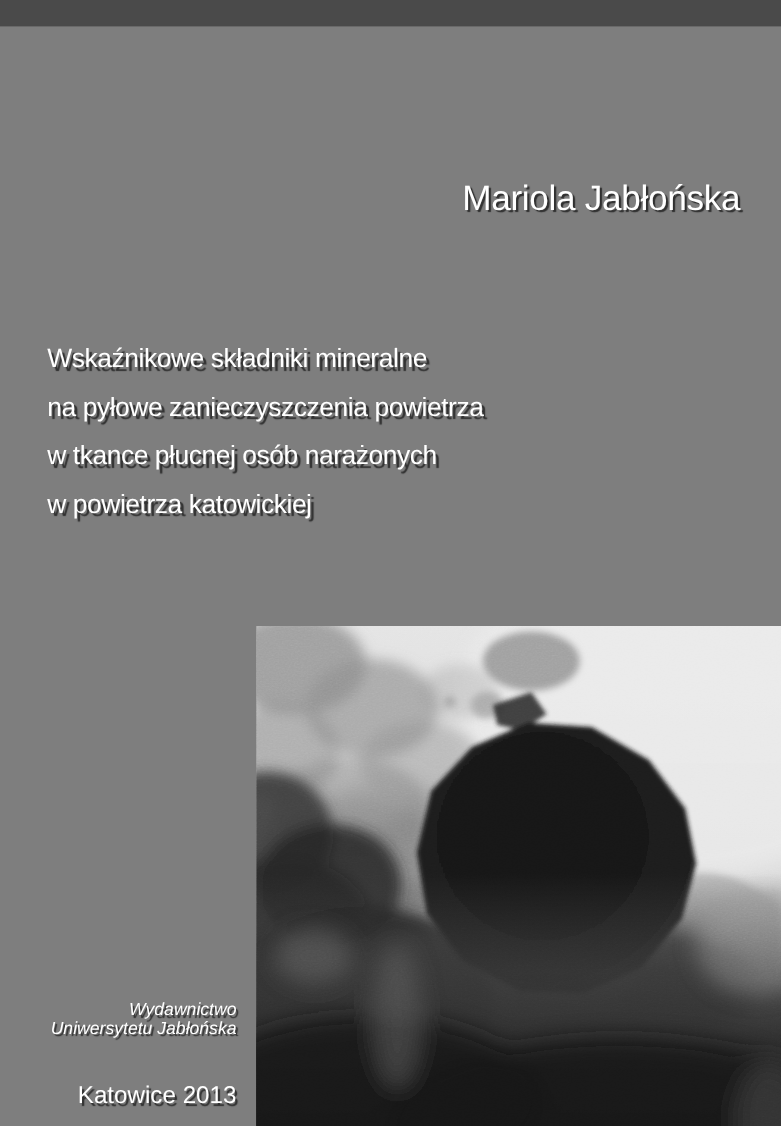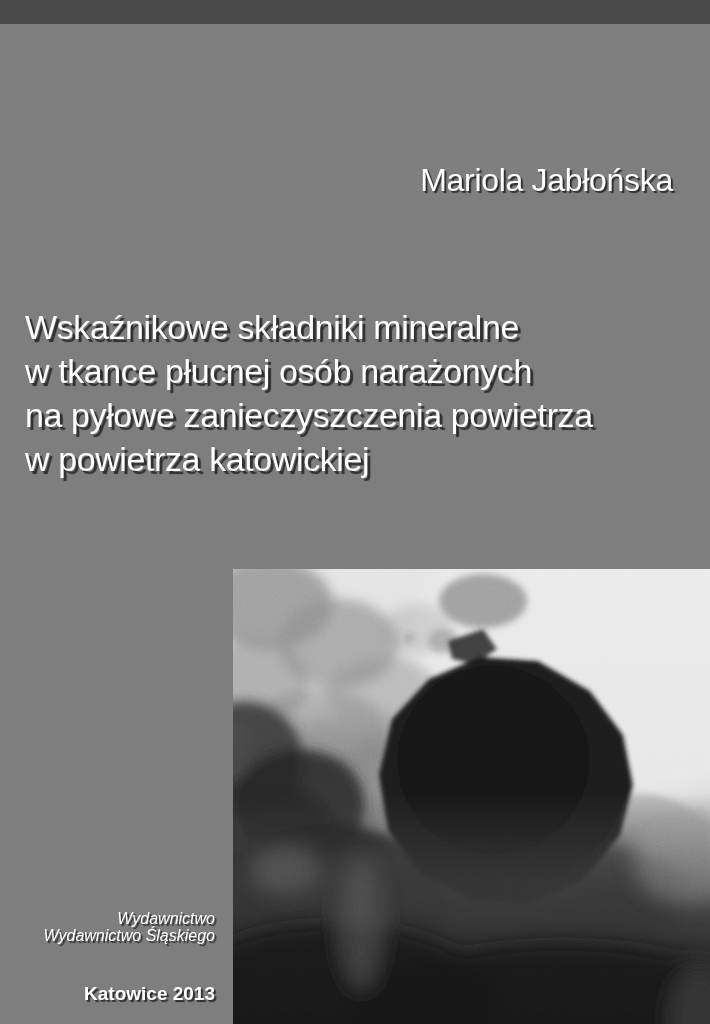--- a/index.html
+++ b/index.html
@@ -11,61 +11,60 @@
     margin-top:24px;
   }
   .author{
     position:absolute;top:138px;right:37px;
     font-size:32px;letter-spacing:-0.3px;
     color:var(--text-color,#fff);
     text-shadow:2px 2px 1px var(--shadow-color,#2f2f2f);
     white-space:nowrap;
   }
   .title{
-    position:absolute;left:25px;top:281px;
-    font-size:34px;line-height:44px;letter-spacing:-0.4px;
+    position:absolute;left:43px;top:281px;
+    font-size:24px;line-height:44px;letter-spacing:-0.4px;
     color:var(--text-color,#fff);
     text-shadow:3px 3px 1px var(--shadow-color,#2f2f2f);
     white-space:nowrap;
   }
   .micrograph{
     position:absolute;left:233px;top:545px;width:477px;height:479px;display:block;
   }
   .publisher{
     position:absolute;top:886px;right:495px;
     font-size:16px;line-height:17px;text-align:right;
     color:var(--text-color,#fff);
     text-shadow:2px 2px 1px var(--shadow-color,#2f2f2f);
     white-space:nowrap;
     font-style:italic;
   }
   .imprint{
     position:absolute;top:959px;right:495px;
-    font-size:19px;text-align:right;
+    font-size:22px;text-align:right;
     color:var(--text-color,#fff);
     text-shadow:2px 2px 1px var(--shadow-color,#2f2f2f);
     white-space:nowrap;
-    font-weight:bold;
   }
   .page-bottom-shade{
     position:absolute;left:0;bottom:0;width:233px;height:7px;
     background:rgba(0,0,0,0.18);
   }
 </style>
 </head>
 <body>
 
 <div class="cover">
 
   <div class="author">Mariola Jabłońska</div>
 
   <div class="title">
     <div>Wskaźnikowe składniki mineralne</div>
+    <div>na pyłowe zanieczyszczenia powietrza</div>
     <div>w tkance płucnej osób narażonych</div>
-    <div>na pyłowe zanieczyszczenia powietrza</div>
     <div>w powietrza katowickiej</div>
   </div>
 
   <svg class="micrograph" viewBox="0 0 477 479" preserveAspectRatio="none" xmlns="http://www.w3.org/2000/svg">
     <defs>
       <linearGradient id="bgG" x1="0" y1="0" x2="0" y2="1">
         <stop offset="0" stop-color="#e4e4e4"></stop>
         <stop offset="0.5" stop-color="#d9d9d9"></stop>
         <stop offset="0.78" stop-color="#c9c9c9"></stop>
         <stop offset="1" stop-color="#bdbdbd"></stop>
@@ -152,19 +151,19 @@
       <ellipse cx="467" cy="450" rx="32" ry="55" fill="#4a4a4a" opacity="0.55"></ellipse>
       <ellipse cx="128" cy="355" rx="22" ry="65" fill="#606060" opacity="0.5"></ellipse>
       <ellipse cx="52" cy="300" rx="35" ry="25" fill="#6a6a6a" opacity="0.5"></ellipse>
     </g>
 
     <rect width="477" height="479" filter="url(#grain)" opacity="0.22" style="mix-blend-mode:overlay"></rect>
   </svg>
 
   <div class="publisher">
     <div>Wydawnictwo</div>
-    <div>Wydawnictwo Śląskiego</div>
+    <div>Uniwersytetu Jabłońska</div>
   </div>
 
   <div class="imprint">Katowice 2013</div>
 
   <div class="page-bottom-shade"></div>
 </div>
 
 </body></html>

